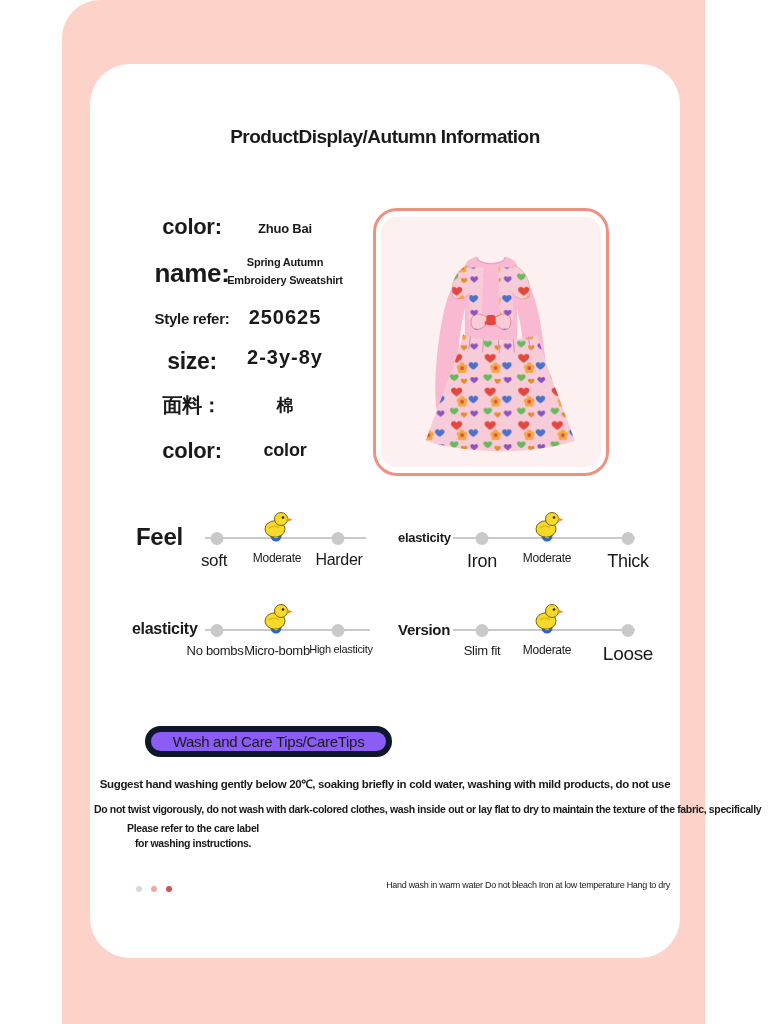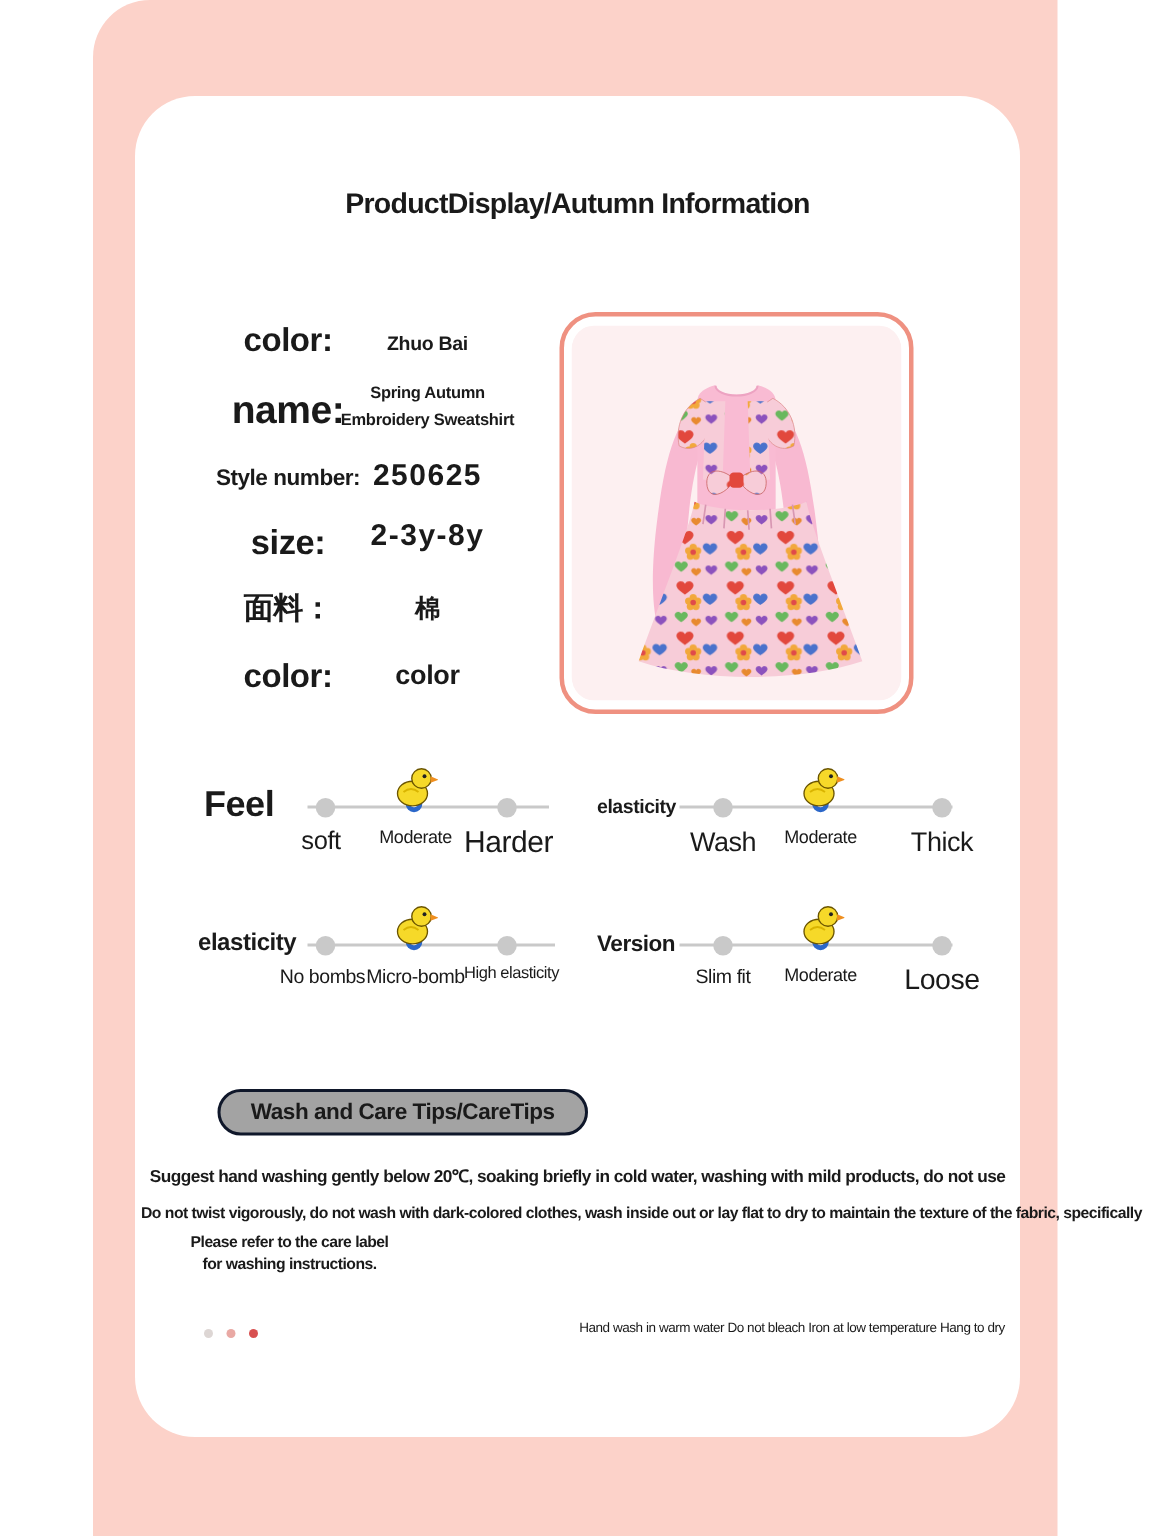--- a/index.html
+++ b/index.html
@@ -41,23 +41,23 @@
     background:#c9c9c9; transform:translateX(-50%);
   }
   .track .duck{ position:absolute; top:-27px; transform:translateX(-50%); }
   .track .opt{
     position:absolute; top:14px; transform:translateX(-50%);
     font-weight:normal; letter-spacing:-0.3px; white-space:nowrap;
   }
 
   .care-pill{
     left:55px; top:662px; width:247px; height:31px;
-    border:2px solid #0f172a; border-radius:17px;
+    border:6px solid #0f172a; border-radius:17px;
     display:flex; align-items:center; justify-content:center;
-    font-size:15px; font-weight:bold; letter-spacing:-0.3px; background:#a3a3a3;
+    font-size:15px; font-weight:normal; letter-spacing:-0.3px; background:#8b5cf6;
   }
   .care-line{ font-weight:bold; white-space:nowrap; letter-spacing:-0.35px; }
   .care-1{ left:0; top:712px; width:100%; text-align:center; font-size:11.5px; }
   .care-2{ left:4px; top:739px; font-size:10.5px;text-align:center; }
   .care-3{ left:36px; top:757px; width:134px; text-align:center; font-size:10.5px; white-space:normal; line-height:1.45; }
 
   .wash-icons{ left:300px; top:780px; width:286px; height:40px; }
   .wash-icons > *{ position:absolute; }
   .iron-label{ left:132px; top:4px; font-size:21px; font-weight:bold; letter-spacing:-0.5px; }
   .dry-label{ left:202px; top:5px; font-size:16px; font-weight:bold; }
@@ -111,21 +111,21 @@
 
     <div class="info-row" style="top:150px">
       <span class="info-label" style="top:0;font-size:22px">color:</span>
       <span class="info-value" style="top:7px;font-size:13px">Zhuo Bai</span>
     </div>
     <div class="info-row" style="top:190px">
       <span class="info-label" style="top:4px;font-size:26px">name:</span>
       <span class="info-value" style="top:0;font-size:11px;line-height:1.6">Spring Autumn Embroidery Sweatshirt</span>
     </div>
     <div class="info-row" style="top:244px">
-      <span class="info-label" style="top:2px;font-size:15px">Style number:</span>
+      <span class="info-label" style="top:2px;font-size:15px">Style refer:</span>
       <span class="info-value" style="top:-2px;font-size:20px;letter-spacing:1px">250625</span>
     </div>
     <div class="info-row" style="top:284px">
       <span class="info-label" style="top:0;font-size:23px">size:</span>
       <span class="info-value" style="top:-2px;font-size:20px;letter-spacing:1px">2-3y-8y</span>
     </div>
     <div class="info-row" style="top:328px">
       <span class="info-label" style="top:0;font-size:20px">面料：</span>
       <span class="info-value" style="top:2px;font-size:17px">棉</span>
     </div>
@@ -163,33 +163,33 @@
     <div class="slider" style="left:38px;top:456px;width:260px">
       <span class="s-name" style="left:8px;top:3px;font-size:24px">Feel</span>
       <div class="track" style="left:77px;top:17px;width:161px">
         <span class="dot" style="left:12px"></span>
         <span class="duck" style="left:71px"><svg width="32" height="32" viewBox="0 0 32 32">
               <use href="#duck"></use>
             </svg></span>
         <span class="dot" style="left:133px"></span>
         <span class="opt" style="left:9px;font-size:17px">soft</span>
         <span class="opt" style="left:72px;font-size:12px">Moderate</span>
-        <span class="opt" style="left:134px;font-size:20px">Harder</span>
+        <span class="opt" style="left:134px;font-size:16px">Harder</span>
       </div>
     </div>
 
     <div class="slider" style="left:300px;top:456px;width:286px">
       <span class="s-name" style="left:8px;top:10px;font-size:13px">elasticity</span>
       <div class="track" style="left:63px;top:17px;width:182px">
         <span class="dot" style="left:29px"></span>
         <span class="duck" style="left:94px"><svg width="32" height="32" viewBox="0 0 32 32">
               <use href="#duck"></use>
             </svg></span>
         <span class="dot" style="left:175px"></span>
-        <span class="opt" style="left:29px;font-size:18px">Wash</span>
+        <span class="opt" style="left:29px;font-size:18px">Iron</span>
         <span class="opt" style="left:94px;font-size:12px">Moderate</span>
         <span class="opt" style="left:175px;font-size:18px">Thick</span>
       </div>
     </div>
 
     <div class="slider" style="left:38px;top:548px;width:260px">
       <span class="s-name" style="left:4px;top:8px;font-size:16px">elasticity</span>
       <div class="track" style="left:77px;top:17px;width:165px">
         <span class="dot" style="left:12px"></span>
         <span class="duck" style="left:71px"><svg width="32" height="32" viewBox="0 0 32 32">

